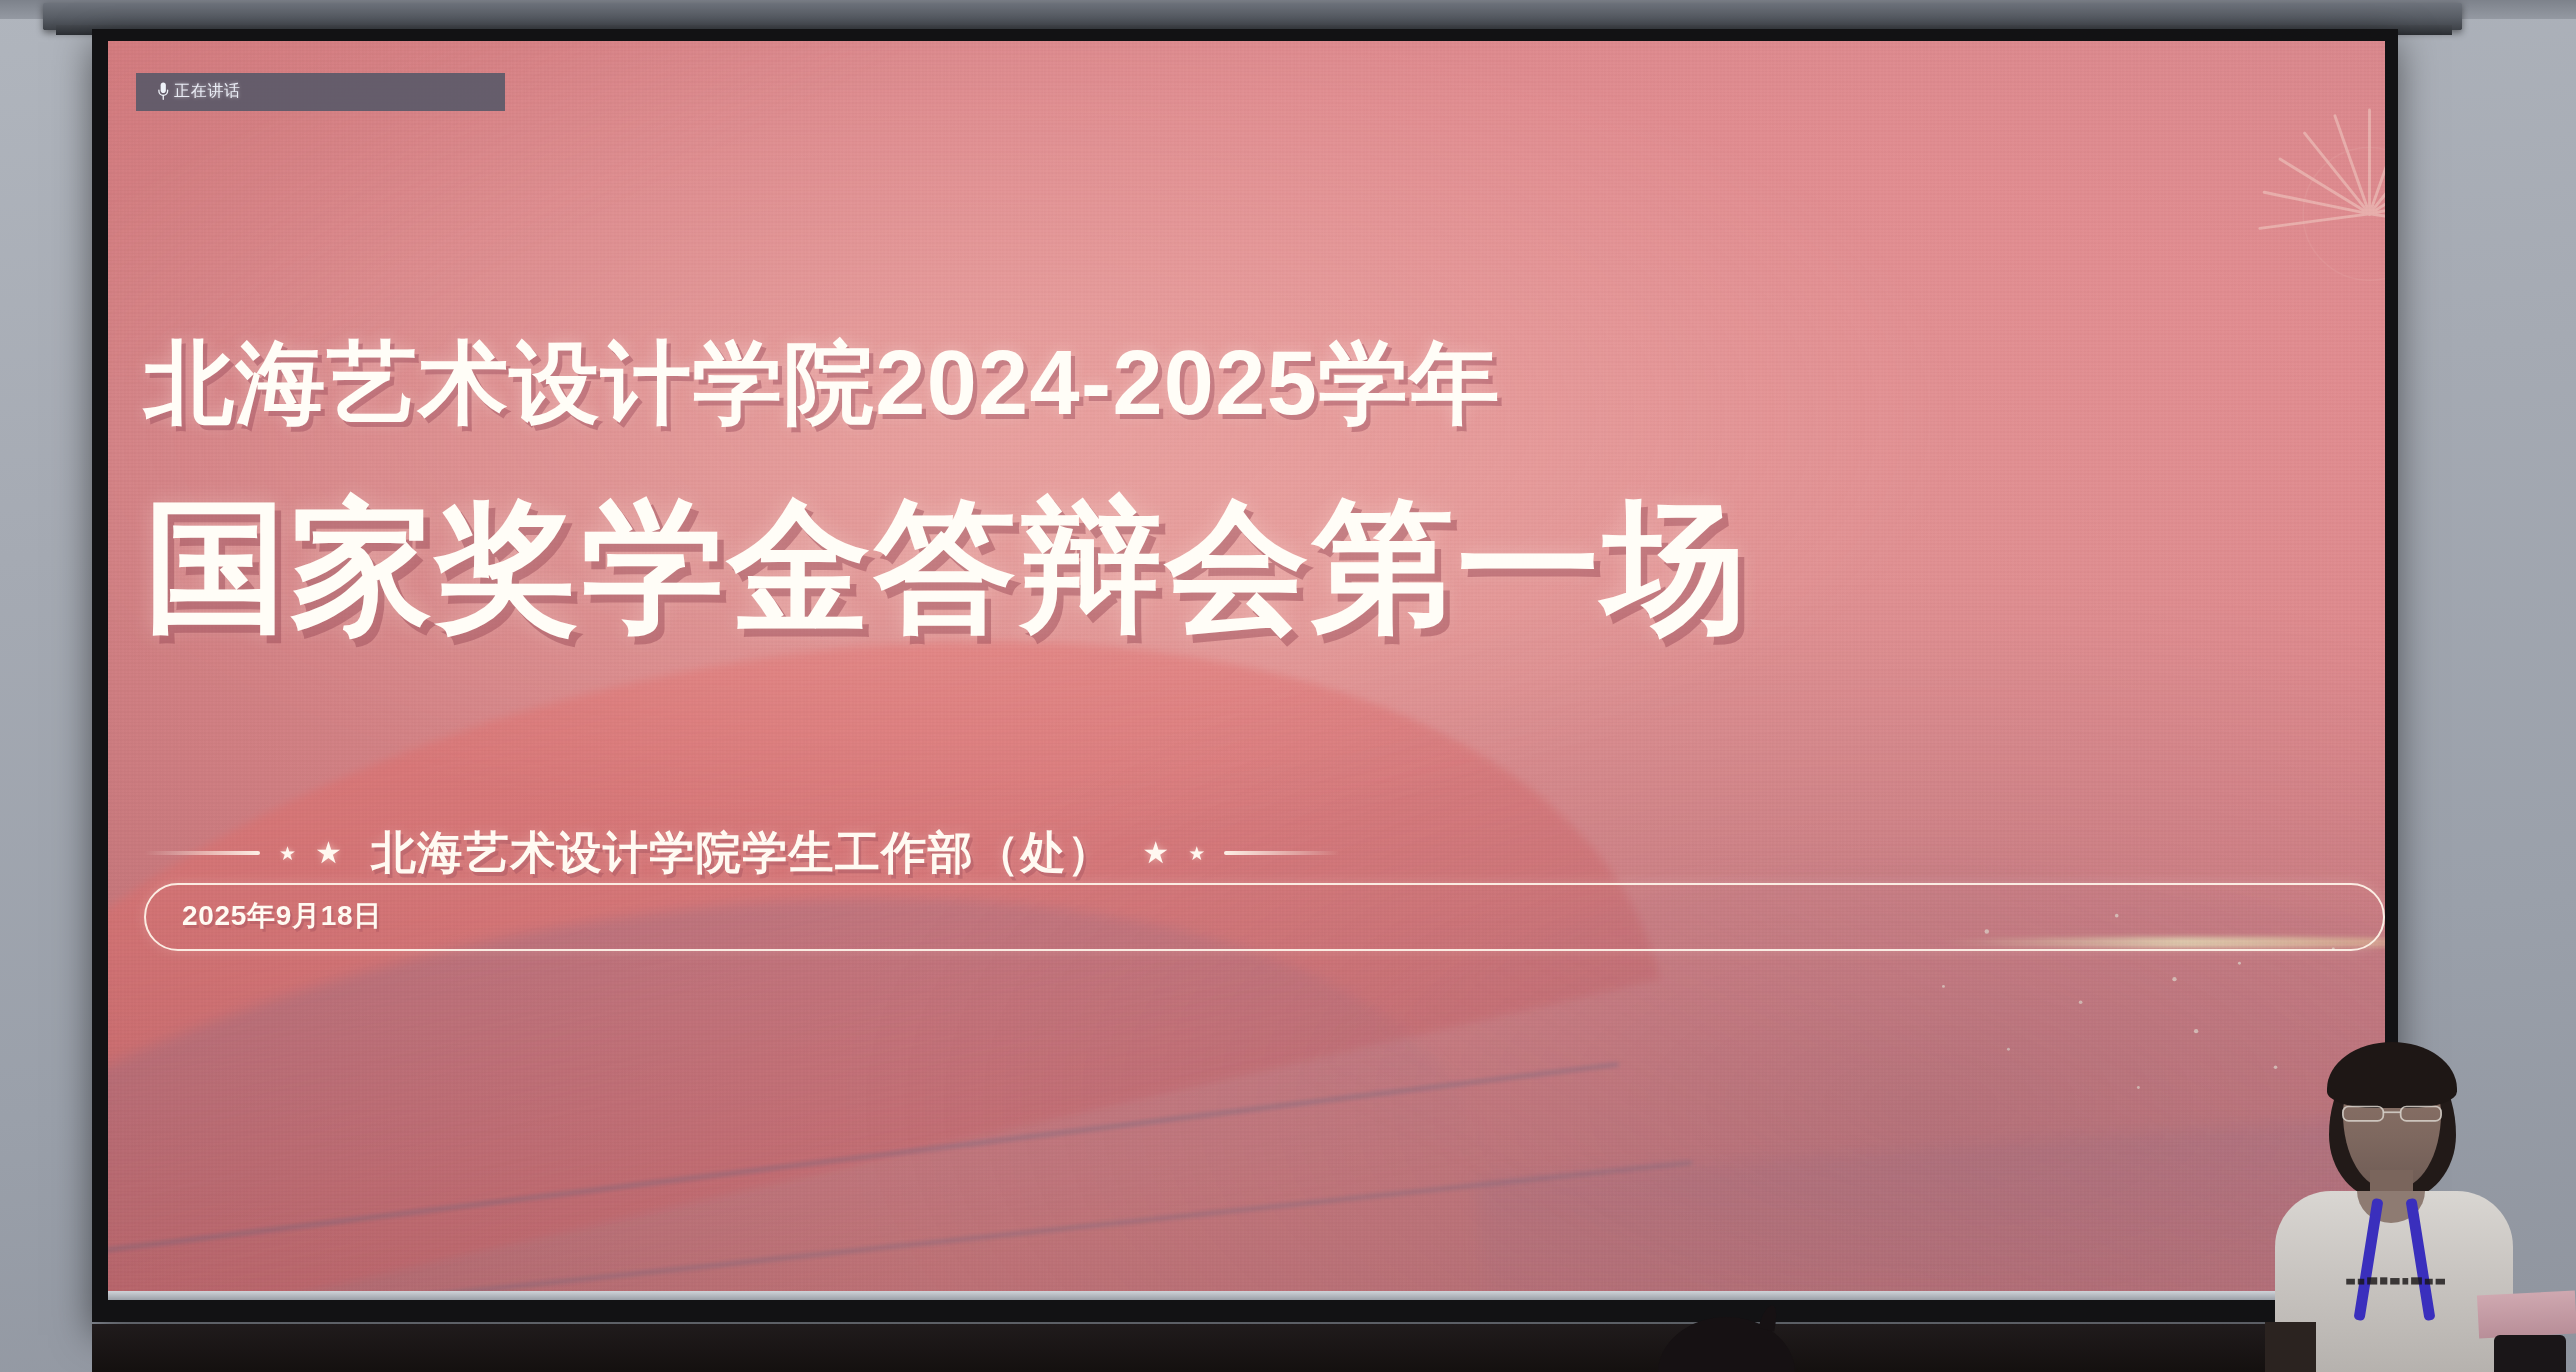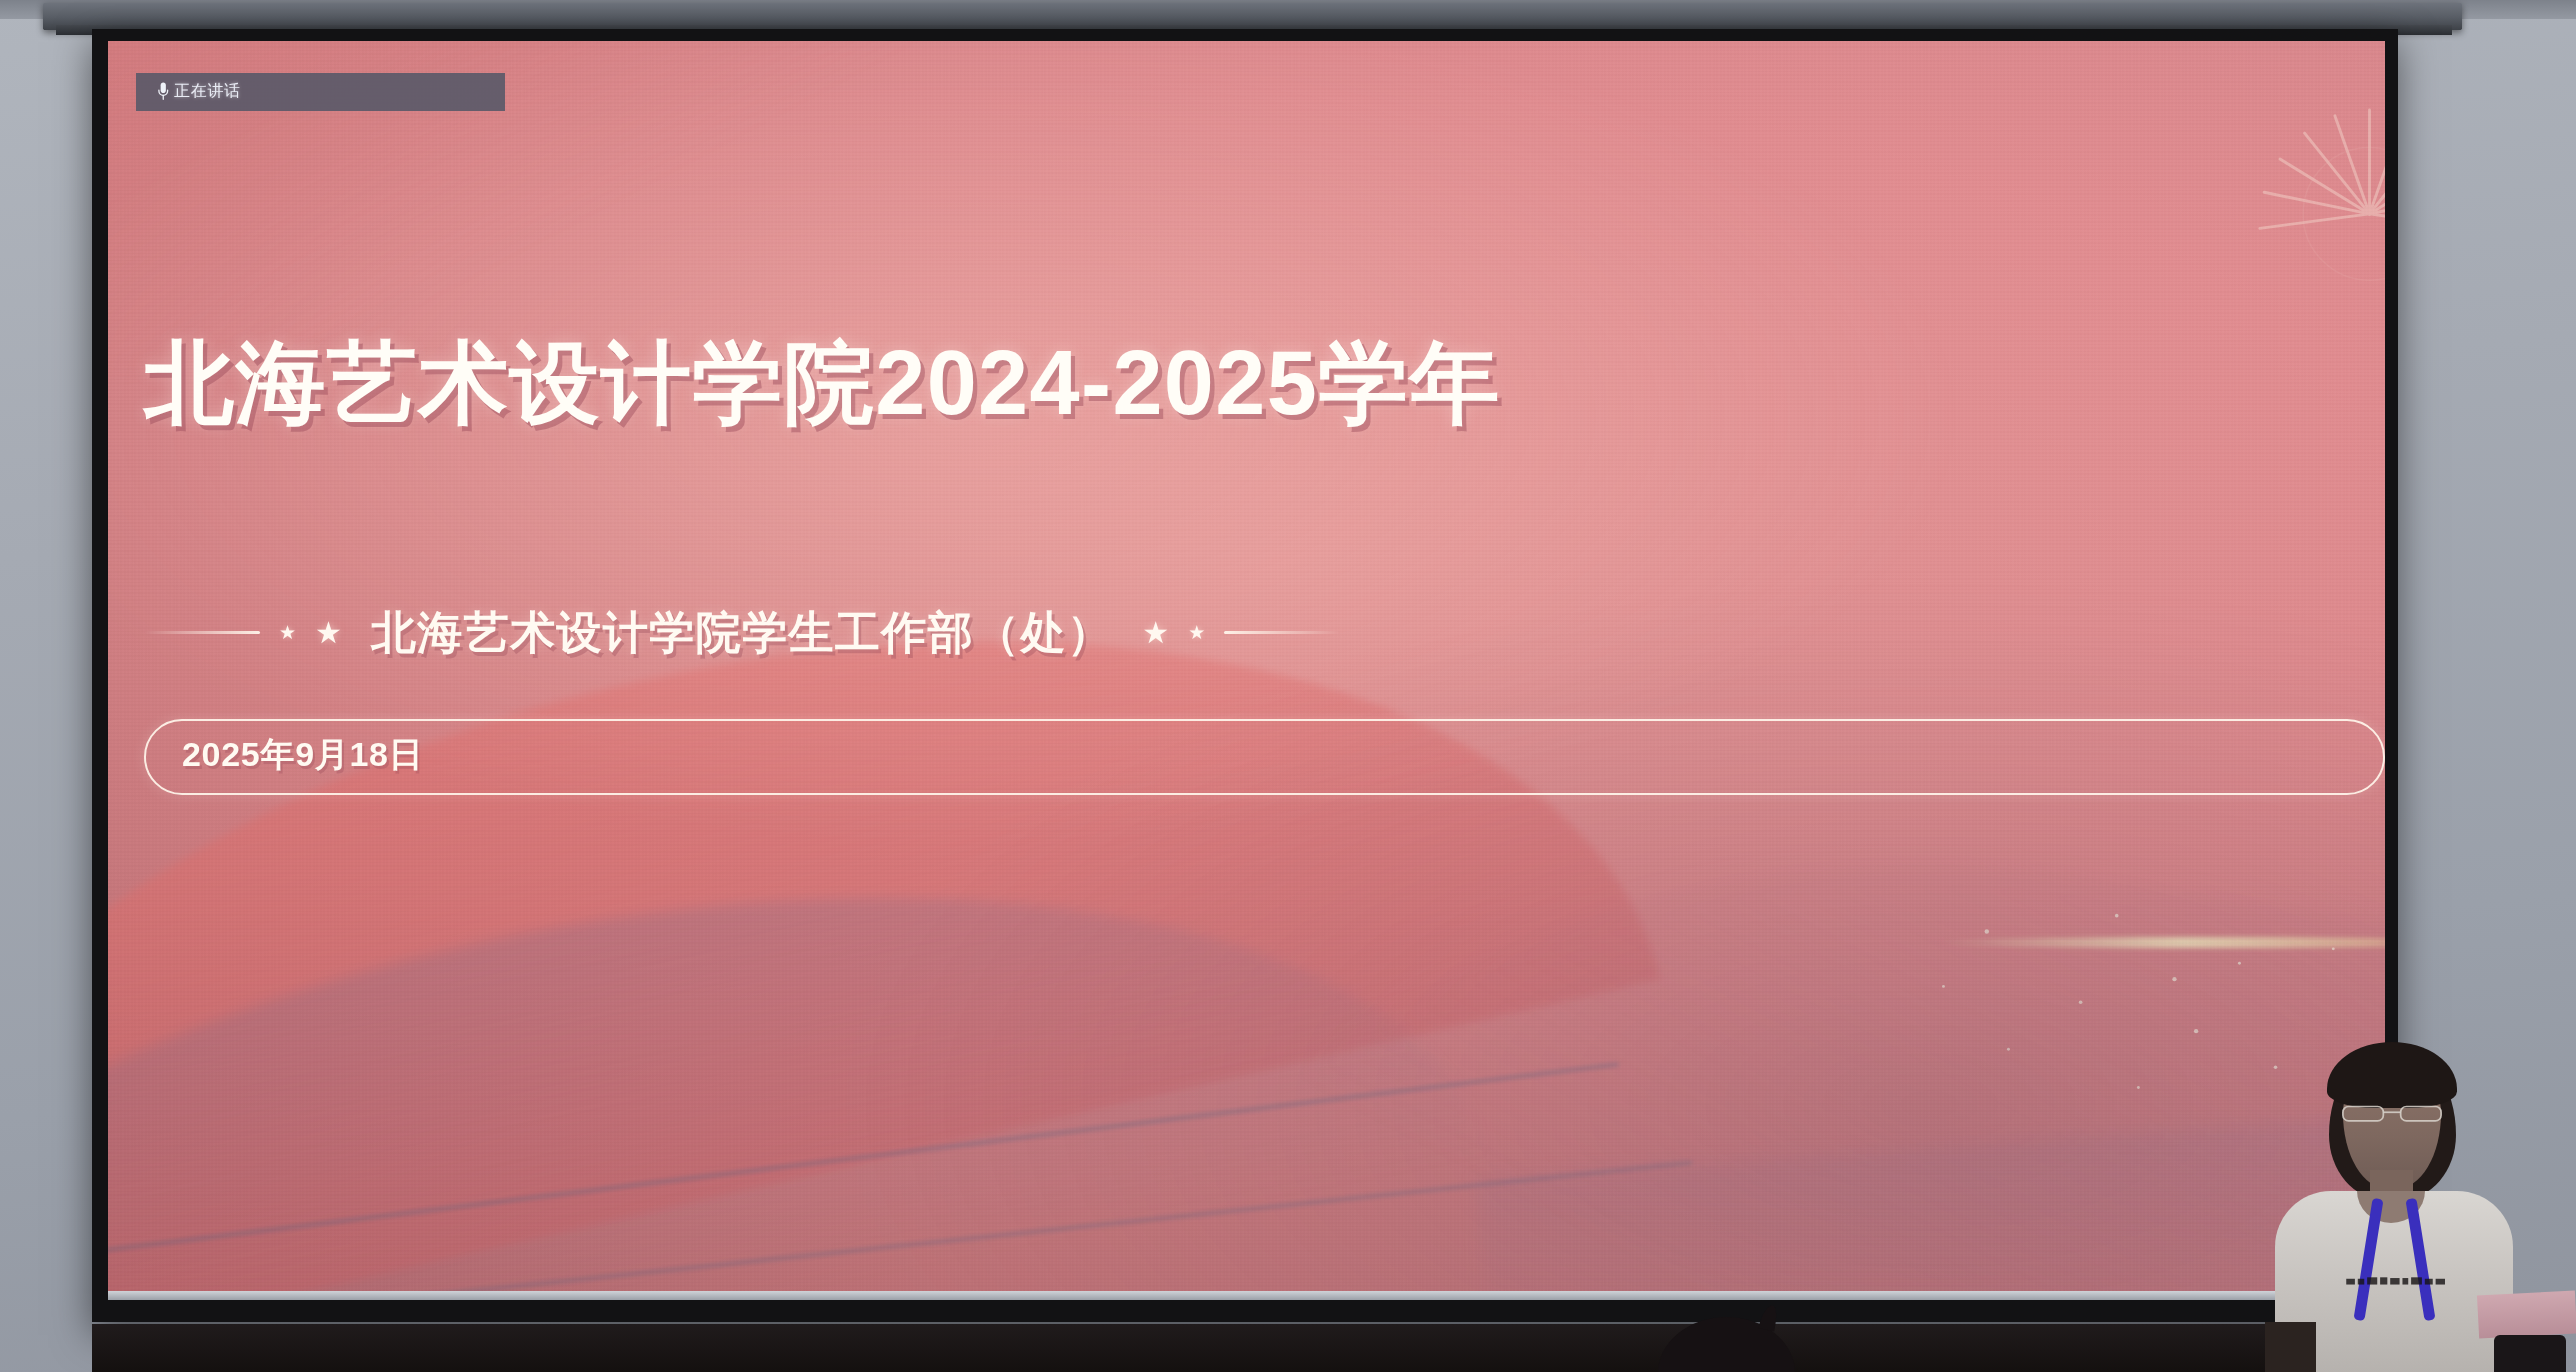--- a/index.html
+++ b/index.html
@@ -176,26 +176,25 @@
   .star-lg { font-size:30px; color:#fff8f0; line-height:1; text-shadow:0 0 7.2px rgba(255,230,220,.5); }
   .star-sm { font-size:19px; color:#fff8f0; line-height:1; text-shadow:0 0 5.8px rgba(255,230,220,.5); }
   .subtitle-text {
     font-family:"Liberation Sans", sans-serif;
     font-weight:bold; font-size:45px; letter-spacing:1.4px;
     color:#fffaf2;
     text-shadow:2.9px 3.6px 0 rgba(150,70,85,.33), 0 0 11.6px rgba(255,240,235,.22);
     padding:0 10px;
   }
   .date-pill {
-    margin-top:56px;
     border:2.9px solid rgba(255,246,235,.92);
     border-radius:43px;
     padding:11.6px 36px 14.5px;
     font-family:"Liberation Sans", sans-serif;
-    font-weight:bold; font-size:34px; letter-spacing:0.7px;
+    font-weight:bold; font-size:28px; letter-spacing:0.7px;
     color:#fffaf2; white-space:nowrap;
     text-shadow:2.2px 2.9px 0 rgba(150,70,85,.30);
     box-shadow:0 0 13px rgba(255,235,225,.18);
   }
 
   
   #student {
     position:absolute; left:2265px; top:1033px; width:311px; height:339px;
     pointer-events:none;
   }
@@ -302,20 +301,21 @@
             <circle cx="60" cy="128" r="2"></circle>
         </g>
       </svg>
 
       <div class="screen-wash"></div>
       <div class="screen-grain"></div>
 
       <div id="slide-content">
         <div class="title-line1">北海艺术设计学院2024-2025学年</div>
 
+        <div class="title-line2">国家奖学金答辩会第一场</div>
 
         <div class="subtitle-row">
           <span class="sub-rule"></span>
           <span class="star-sm">★</span>
           <span class="star-lg">★</span>
           <span class="subtitle-text">北海艺术设计学院学生工作部（处）</span>
           <span class="star-lg">★</span>
           <span class="star-sm">★</span>
           <span class="sub-rule right"></span>
         </div>

